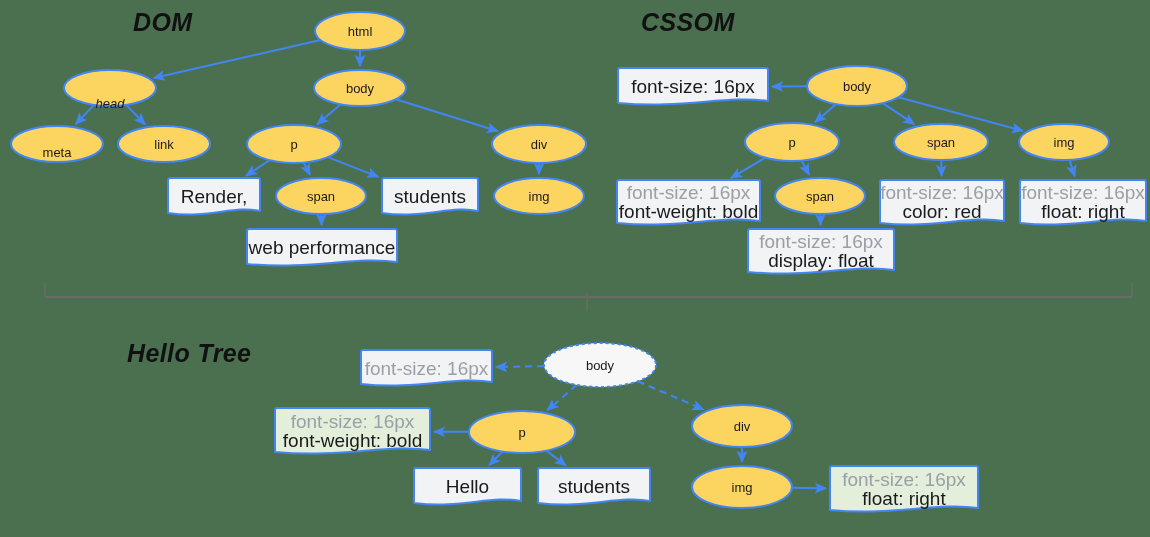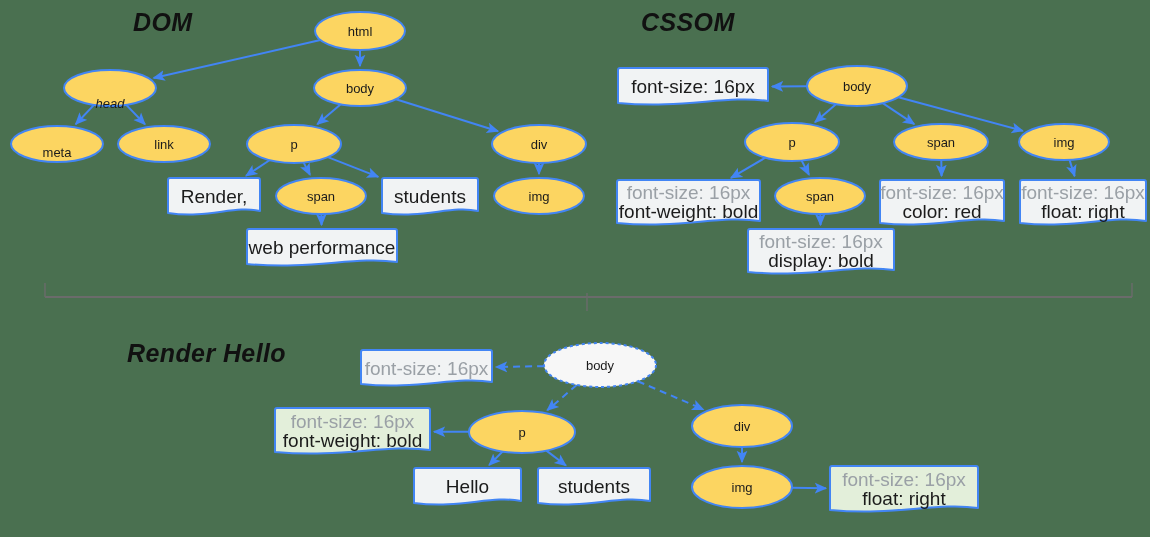--- a/index.html
+++ b/index.html
@@ -138,21 +138,21 @@
     <g id="divider-layer">
         <line x1="45" y1="297" x2="1132" y2="297" stroke="#6b6b6b" stroke-width="2.2"></line>
         <line x1="45" y1="283" x2="45" y2="297" stroke="#6b6b6b" stroke-width="1.4"></line>
         <line x1="1132" y1="283" x2="1132" y2="297" stroke="#6b6b6b" stroke-width="1.4"></line>
         <line x1="587" y1="293" x2="587" y2="311" stroke="#6b6b6b" stroke-width="1.4"></line>
       </g>
   </svg>
 
   <div class="section-title" style="left:133px; top:8px;">DOM</div>
   <div class="section-title" style="left:641px; top:8px;">CSSOM</div>
-  <div class="section-title" style="left:127px; top:339px;">Render Hello</div>
+  <div class="section-title" style="left:127px; top:339px;">Hello Tree</div>
 
   <div id="labels-layer">
       <div class="node-label" style="left: 360px; top: 31px;">html</div>
       <div class="node-label" style="left: 110px; top: 103px; font-style: italic;">head</div>
       <div class="node-label" style="left: 360px; top: 88px;">body</div>
       <div class="node-label" style="left: 57px; top: 152px;">meta</div>
       <div class="node-label" style="left: 164px; top: 144px;">link</div>
       <div class="node-label" style="left: 294px; top: 144px;">p</div>
       <div class="node-label" style="left: 539px; top: 144px;">div</div>
       <div class="node-label" style="left: 321px; top: 196px;">span</div>
@@ -181,21 +181,21 @@
       <div class="box-text" style="left: 942px; top: 202px;">
         <span class="muted">font-size: 16px</span>
         <span class="strong">color: red</span>
       </div>
       <div class="box-text" style="left: 1083px; top: 202px;">
         <span class="muted">font-size: 16px</span>
         <span class="strong">float: right</span>
       </div>
       <div class="box-text" style="left: 821px; top: 251px;">
         <span class="muted">font-size: 16px</span>
-        <span class="strong">display: bold</span>
+        <span class="strong">display: float</span>
       </div>
       <div class="node-label" style="left: 600px; top: 365px;">body</div>
       <div class="node-label" style="left: 522px; top: 432px;">p</div>
       <div class="node-label" style="left: 742px; top: 426px;">div</div>
       <div class="node-label" style="left: 742px; top: 487px;">img</div>
       <div class="box-text" style="left: 426.5px; top: 367.5px;">
         <span class="muted">font-size: 16px</span>
       </div>
       <div class="box-text" style="left: 352.5px; top: 430.5px;">
         <span class="muted">font-size: 16px</span>

